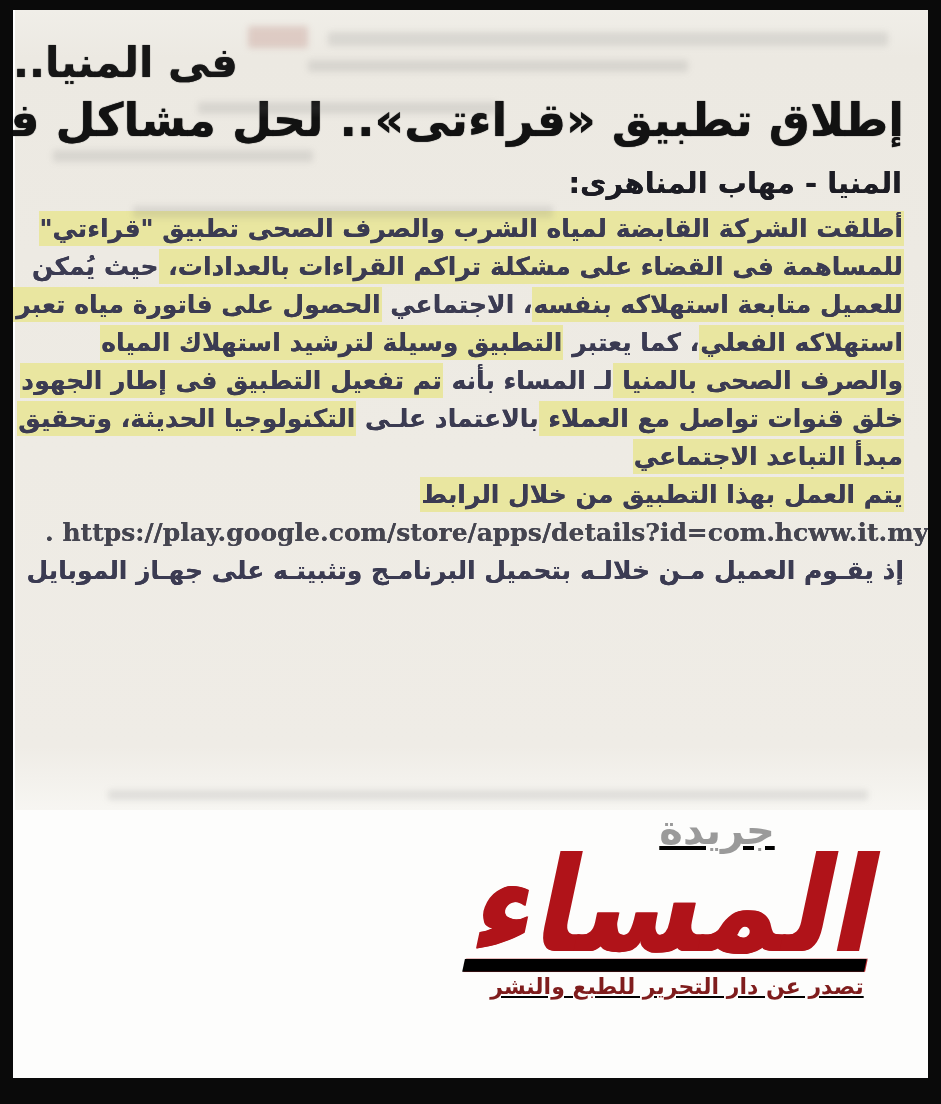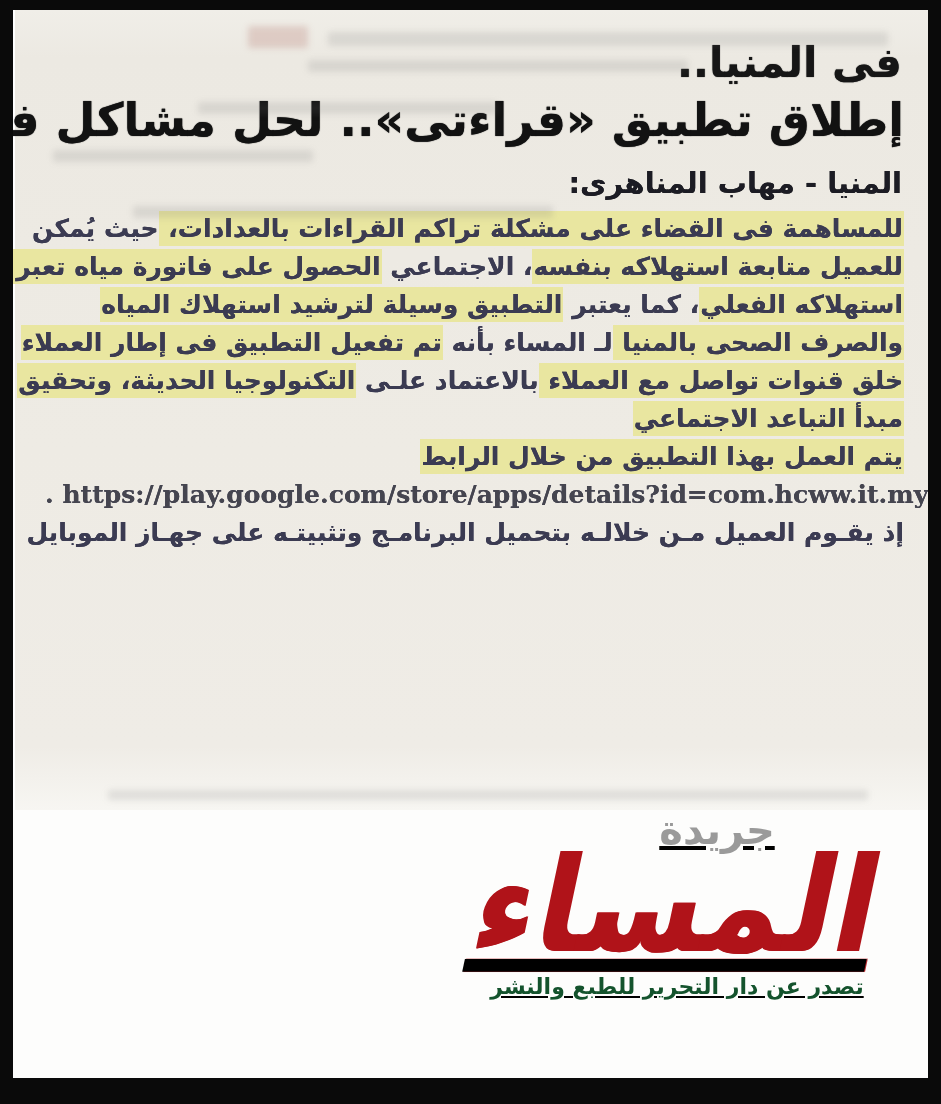--- a/index.html
+++ b/index.html
@@ -17,21 +17,21 @@
   .newsprint{
     position:relative;
     width:100%;height:800px;
     background:linear-gradient(180deg,#f0eee8 0%,#ece9e2 6%,#eeebe4 55%,#efece6 92%,#f7f6f2 100%);
     box-shadow:inset 2px 0 0 #fff;
     overflow:hidden;
   }
   .artifact{position:absolute;background:rgba(110,110,110,.16);filter:blur(3px);border-radius:3px;}
   .artifact.reddish{background:rgba(150,60,50,.18);}
   .kicker{
-    direction:rtl;text-align:right;
+    direction:rtl;text-align:left;
     padding:30px 26px 0 0;
     font-size:42px;font-weight:bold;color:#161616;
     letter-spacing:-1px;line-height:1.1;
     text-shadow:0 0 1px #222;
   }
   .headline{
     direction:rtl;text-align:right;
     padding:6px 24px 0 0;
     font-size:46px;font-weight:bold;color:#121212;
     white-space:nowrap;letter-spacing:-1px;line-height:1.25;
@@ -74,21 +74,21 @@
   }
   .logo-brand{
     font-size:122px;font-weight:bold;color:var(--brand,#b01319);
     line-height:1.02;margin-top:-6px;
     transform:skewX(-12deg) scaleY(1.08);
     text-shadow:1px 0 0 var(--brand,#b01319);
     white-space:nowrap;
   }
   .logo-tagline{
     margin-top:6px;
-    font-size:22px;font-weight:bold;color:#14532d;
+    font-size:22px;font-weight:bold;color:#7f1d1d;
     letter-spacing:1px;white-space:nowrap;
   }
 </style>
 </head>
 <body>
 
 <div class="frame">
 
   <div class="newsprint">
 
@@ -97,24 +97,25 @@
     <div class="artifact reddish" style="top:16px;right:620px;width:60px;height:22px;"></div>
     <div class="artifact" style="top:92px;right:430px;width:300px;height:12px;"></div>
     <div class="artifact" style="top:140px;left:40px;width:260px;height:12px;"></div>
     <div class="artifact" style="top:196px;left:120px;width:420px;height:12px;"></div>
     <div class="artifact" style="top:780px;right:60px;width:760px;height:10px;"></div>
 
     <div class="kicker">فى المنيا..</div>
     <div class="headline">إطلاق تطبيق «قراءتى».. لحل مشاكل فواتير المياه</div>
     <div class="byline">المنيا - مهاب المناهرى:</div>
     <div class="article-body">
+        <div class="bline"><span class="hl">أطلقت الشركة القابضة لمياه الشرب والصرف الصحى تطبيق "قراءتي"</span></div>
         <div class="bline"><span class="hl">للمساهمة فى القضاء على مشكلة تراكم القراءات بالعدادات، </span><span>حيث يُمكن</span></div>
         <div class="bline"><span class="hl">للعميل متابعة استهلاكه بنفسه</span><span>، الاجتماعي </span><span class="hl">الحصول على فاتورة مياه تعبر عن</span></div>
         <div class="bline"><span class="hl">استهلاكه الفعلي</span><span>، كما يعتبر </span><span class="hl">التطبيق وسيلة لترشيد استهلاك المياه</span></div>
-        <div class="bline"><span class="hl">والصرف الصحى بالمنيا </span><span>لـ المساء بأنه </span><span class="hl">تم تفعيل التطبيق فى إطار العملاء</span></div>
+        <div class="bline"><span class="hl">والصرف الصحى بالمنيا </span><span>لـ المساء بأنه </span><span class="hl">تم تفعيل التطبيق فى إطار الجهود</span></div>
         <div class="bline"><span class="hl">خلق قنوات تواصل مع العملاء </span><span>بالاعتماد علـى </span><span class="hl">التكنولوجيا الحديثة، وتحقيق</span></div>
         <div class="bline"><span class="hl">مبدأ التباعد الاجتماعي</span></div>
         <div class="bline"><span class="hl">يتم العمل بهذا التطبيق من خلال الرابط</span></div>
         <div class="bline ltr serif"><span>. https://play.google.com/store/apps/details?id=com.hcww.it.myreading</span></div>
         <div class="bline"><span>إذ يقـوم العميل مـن خلالـه بتحميل البرنامـج وتثبيتـه على جهـاز الموبايل</span></div>
       </div>
   </div>
 
   <div class="footer-zone">
     <div class="logo-block">

